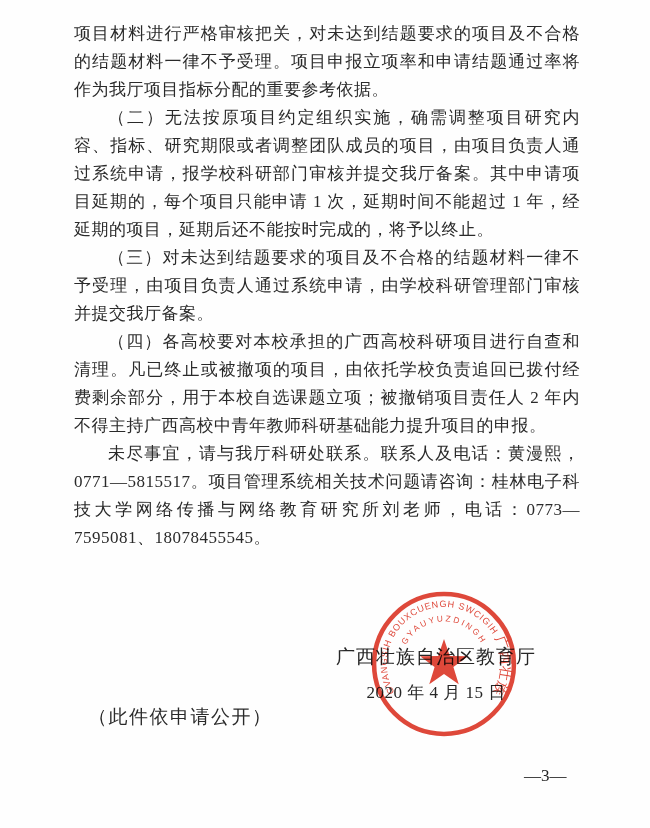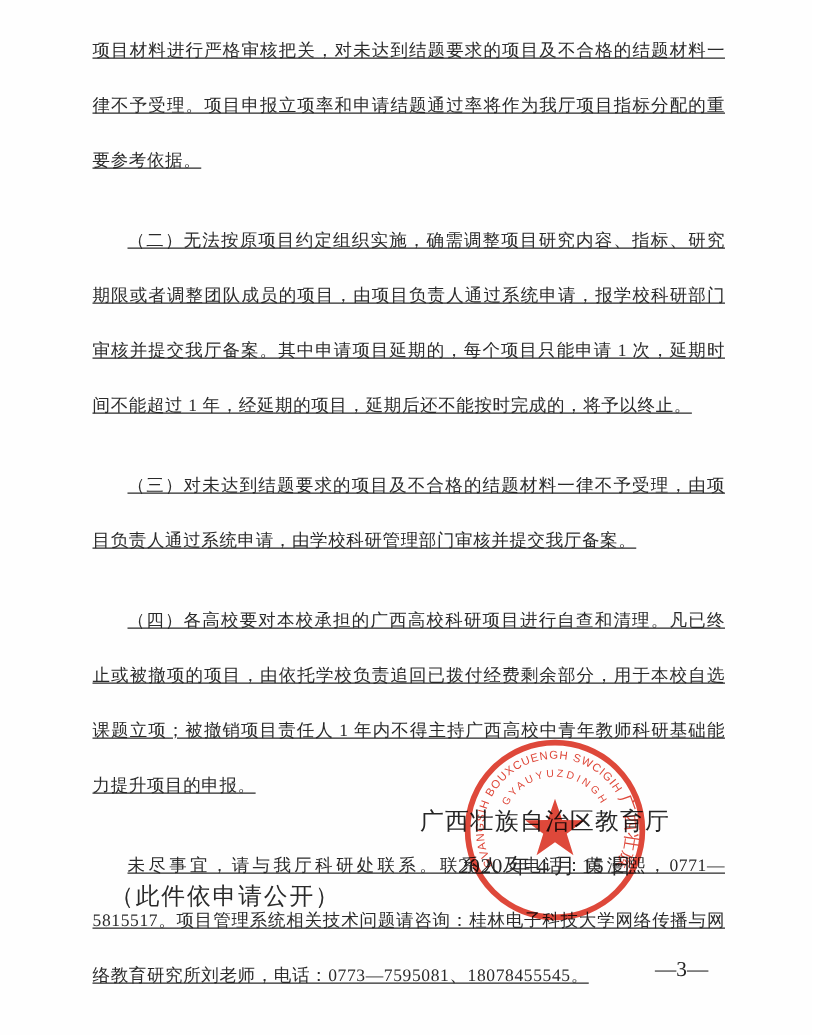--- a/index.html
+++ b/index.html
@@ -11,30 +11,29 @@
     overflow:hidden;
   }
   .page{
     position:absolute;inset:0;
     background:#fefefe;
   }
   .body-text{
     position:absolute;
     left:74px;top:20px;
     width:506px;
-    font-size:14px;
-    line-height:44px;
+    font-size:17px;
+    line-height:28px;
     color:#2a2a2a;
     text-align:justify;
     text-justify:inter-character;
     letter-spacing:0.5px;
-    text-decoration:underline;
   }
   .body-text p{margin:0;}
-  .body-text p.indent{text-indent:2em;margin-top:20px;}
+  .body-text p.indent{text-indent:2em;}
   .sign-block{
     position:absolute;
     left:336px;top:644px;
     width:200px;
     text-align:center;
     color:#262626;
   }
   .sign-name{
     font-size:19px;
     letter-spacing:1px;
@@ -72,21 +71,21 @@
 </style>
 </head>
 <body>
 
 <div class="page">
 
   <div class="body-text">
     <p>项目材料进行严格审核把关，对未达到结题要求的项目及不合格的结题材料一律不予受理。项目申报立项率和申请结题通过率将作为我厅项目指标分配的重要参考依据。</p>
     <p class="indent">（二）无法按原项目约定组织实施，确需调整项目研究内容、指标、研究期限或者调整团队成员的项目，由项目负责人通过系统申请，报学校科研部门审核并提交我厅备案。其中申请项目延期的，每个项目只能申请 1 次，延期时间不能超过 1 年，经延期的项目，延期后还不能按时完成的，将予以终止。</p>
     <p class="indent">（三）对未达到结题要求的项目及不合格的结题材料一律不予受理，由项目负责人通过系统申请，由学校科研管理部门审核并提交我厅备案。</p>
-    <p class="indent">（四）各高校要对本校承担的广西高校科研项目进行自查和清理。凡已终止或被撤项的项目，由依托学校负责追回已拨付经费剩余部分，用于本校自选课题立项；被撤销项目责任人 1 年内不得主持广西高校中青年教师科研基础能力提升项目的申报。</p>
+    <p class="indent">（四）各高校要对本校承担的广西高校科研项目进行自查和清理。凡已终止或被撤项的项目，由依托学校负责追回已拨付经费剩余部分，用于本校自选课题立项；被撤销项目责任人 2 年内不得主持广西高校中青年教师科研基础能力提升项目的申报。</p>
     <p class="indent">未尽事宜，请与我厅科研处联系。联系人及电话：黄漫熙，0771—5815517。项目管理系统相关技术问题请咨询：桂林电子科技大学网络传播与网络教育研究所刘老师，电话：0773—7595081、18078455545。</p>
   </div>
 
   <div class="sign-block">
     <div class="sign-name">广西壮族自治区教育厅</div>
     <div class="sign-date">2020 年 4 月 15 日</div>
   </div>
 
   <div class="open-note">（此件依申请公开）</div>
 

